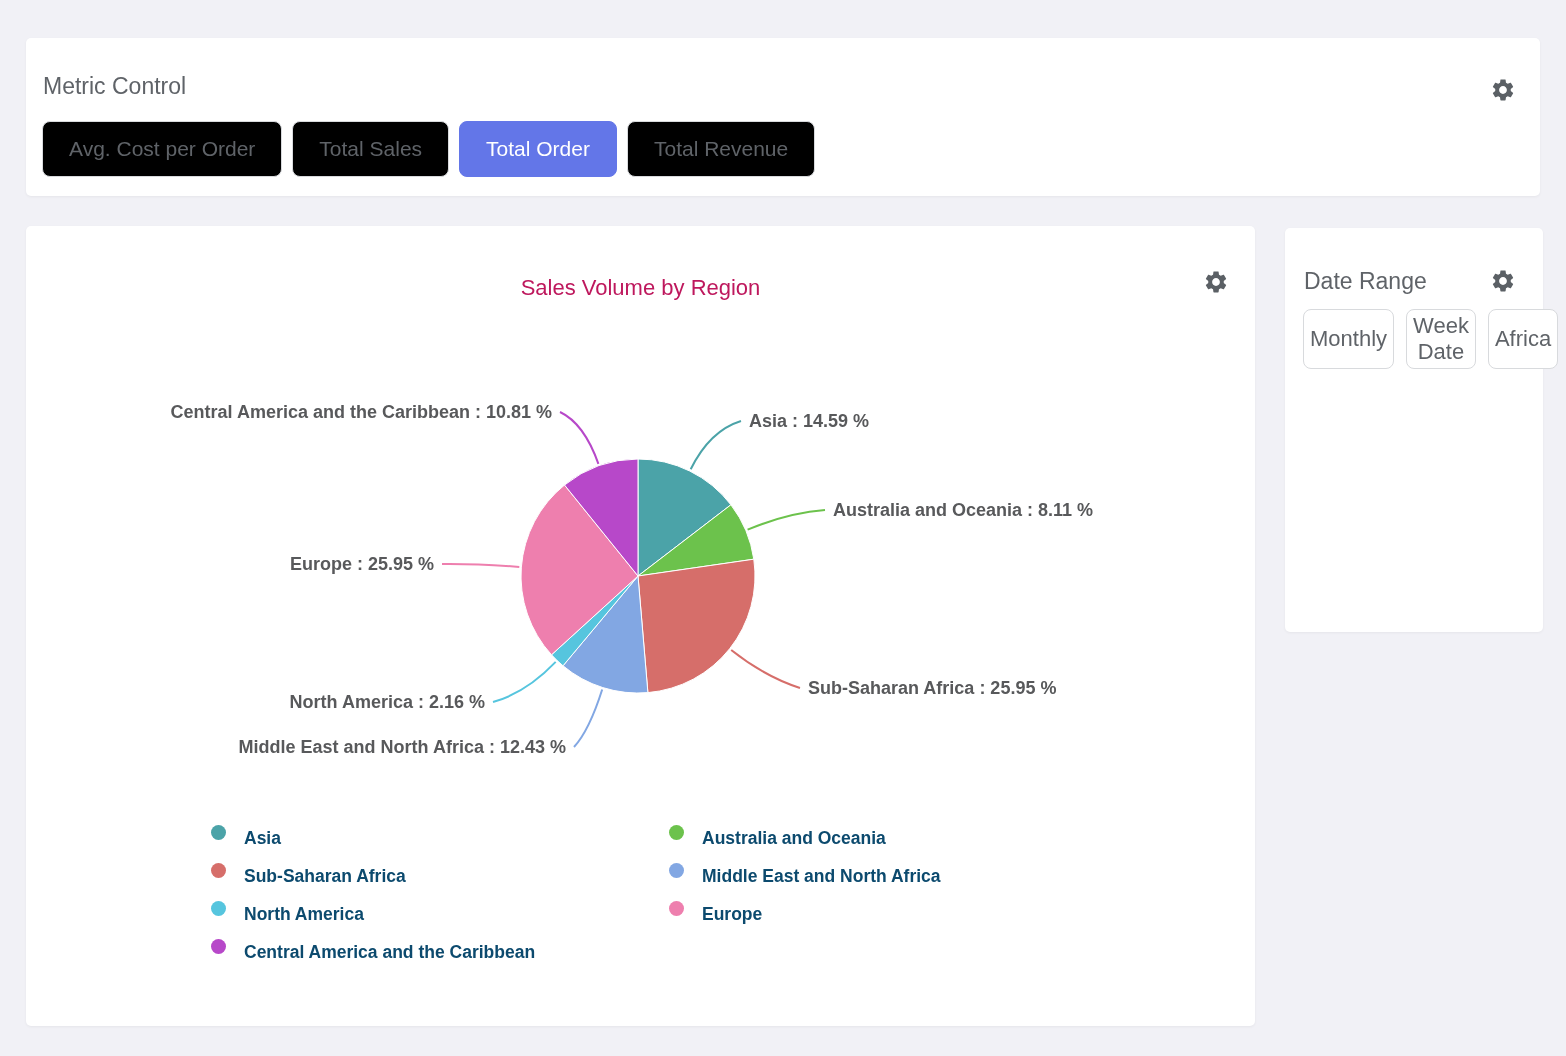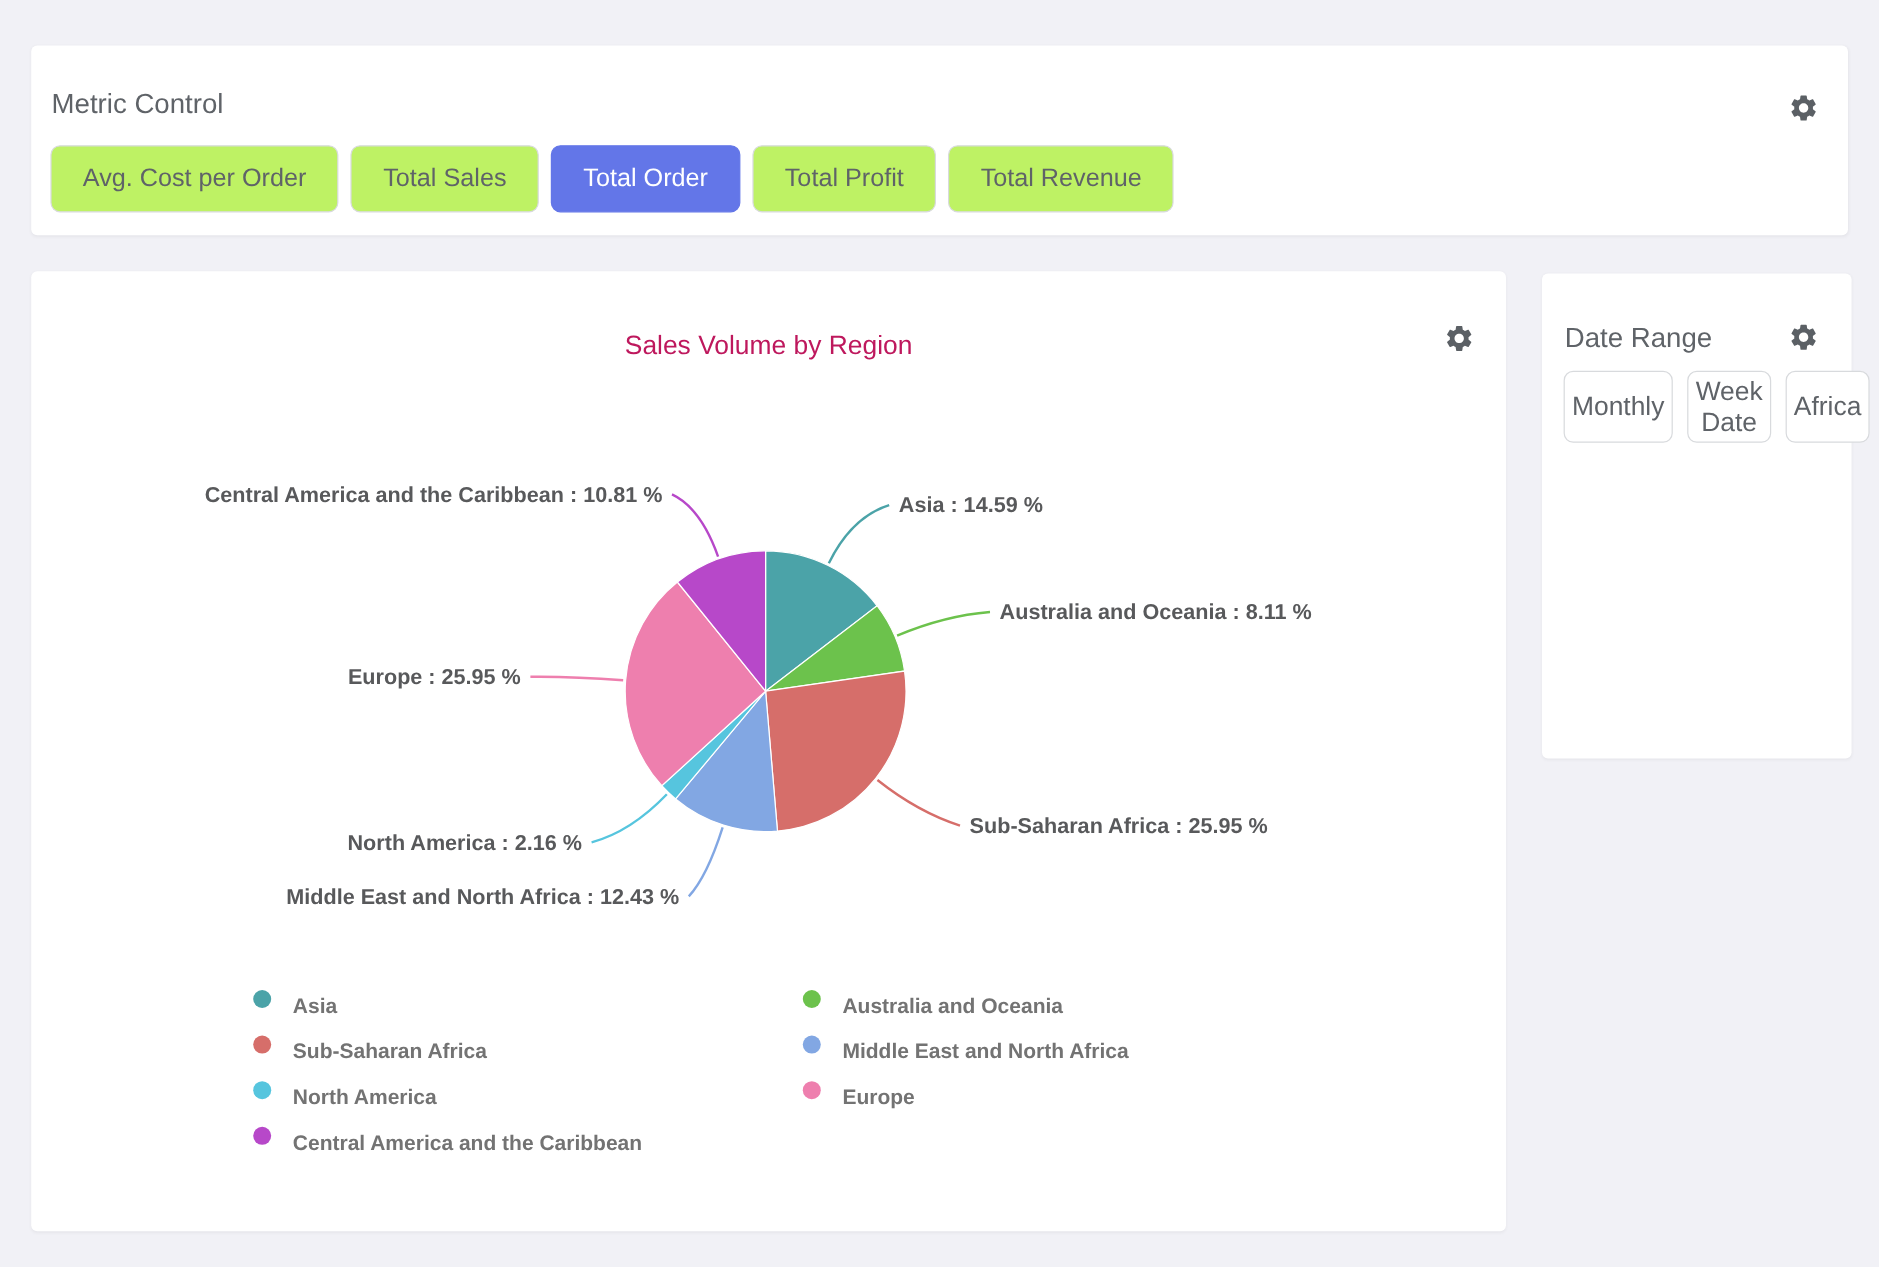--- a/index.html
+++ b/index.html
@@ -25,21 +25,21 @@
     background:none;cursor:pointer;color:#5b6065;
   }
   .gear-btn svg{width:26px;height:26px;display:block;fill:#5b6065;}
   #metric-card .gear-btn{right:24px;top:39px;}
   #chart-card .gear-btn{right:26px;top:43px;}
   #range-card .gear-btn{right:27px;top:40px;}
 
   .btn-row{position:absolute;left:16px;top:83px;display:flex;gap:10px;}
   .pill{
     height:56px;padding:0 26px;font-size:21px;color:#5f6368;
-    background:#bef264;border:1px solid #d8dadd;border-radius:8px;
+    background:#000000;border:1px solid #d8dadd;border-radius:8px;
     font-family:"Liberation Sans", sans-serif;cursor:pointer;white-space:nowrap;
   }
   .pill.selected{background:#6376e8;border-color:#6376e8;color:#ffffff;}
 
   .chart-title{
     position:absolute;top:49px;left:0;width:100%;text-align:center;
     font-size:22px;color:#be185d;
   }
   #pie-svg{position:absolute;left:0;top:0;}
   #pie-svg text{
@@ -47,21 +47,21 @@
     font-weight:bold;fill:#58595b;
   }
 
   #legend{
     position:absolute;left:185px;top:587px;
     display:grid;grid-template-columns:458px auto;grid-auto-rows:38px;
     grid-auto-flow:row;
   }
   .legend-item{display:flex;align-items:center;gap:18px;cursor:pointer;}
   .legend-dot{width:15px;height:15px;border-radius:50%;flex:none;}
-  .legend-label{font-size:17.5px;font-weight:bold;color:#737373;margin-top:13px;}
+  .legend-label{font-size:17.5px;font-weight:bold;color:#0c4a6e;margin-top:13px;}
 
   #range-buttons{
     position:absolute;left:18px;top:81px;width:222px;
     display:flex;flex-direction:row;gap:12px;justify-content:space-between;
   }
   .range-btn{
     height:60px;width:100%;font-size:22px;color:#5f6368;
     background:#ffffff;border:1px solid #d8dadd;border-radius:8px;
     font-family:"Liberation Sans", sans-serif;cursor:pointer;
   }
@@ -74,21 +74,20 @@
   <div class="card-title">Metric Control</div>
   <button class="gear-btn" aria-label="settings">
     <svg viewBox="0 0 24 24">
         <path d="M19.14 12.94c.04-.3.06-.61.06-.94 0-.32-.02-.64-.07-.94l2.03-1.58c.18-.14.23-.41.12-.61l-1.92-3.32c-.12-.22-.37-.29-.59-.22l-2.39.96c-.5-.38-1.03-.7-1.62-.94l-.36-2.54c-.04-.24-.24-.41-.48-.41h-3.84c-.24 0-.43.17-.47.41l-.36 2.54c-.59.24-1.13.57-1.62.94l-2.39-.96c-.22-.08-.47 0-.59.22L2.74 8.87c-.12.21-.08.47.12.61l2.03 1.58c-.05.3-.09.63-.09.94s.02.64.07.94l-2.03 1.58c-.18.14-.23.41-.12.61l1.92 3.32c.12.22.37.29.59.22l2.39-.96c.5.38 1.03.7 1.62.94l.36 2.54c.05.24.24.41.48.41h3.84c.24 0 .44-.17.47-.41l.36-2.54c.59-.24 1.13-.56 1.62-.94l2.39.96c.22.08.47 0 .59-.22l1.92-3.32c.12-.22.07-.47-.12-.61l-2.01-1.58zM12 15.6c-1.98 0-3.6-1.62-3.6-3.6s1.62-3.6 3.6-3.6 3.6 1.62 3.6 3.6-1.62 3.6-3.6 3.6z"></path>
       </svg>
   </button>
   <div class="btn-row" id="metric-buttons">
       <button class="pill">Avg. Cost per Order</button>
       <button class="pill">Total Sales</button>
       <button class="pill selected">Total Order</button>
-      <button class="pill">Total Profit</button>
       <button class="pill">Total Revenue</button>
     </div>
 </div>
 
 <div class="card" id="chart-card">
   <div class="chart-title">Sales Volume by Region</div>
   <button class="gear-btn" aria-label="settings">
     <svg viewBox="0 0 24 24">
         <path d="M19.14 12.94c.04-.3.06-.61.06-.94 0-.32-.02-.64-.07-.94l2.03-1.58c.18-.14.23-.41.12-.61l-1.92-3.32c-.12-.22-.37-.29-.59-.22l-2.39.96c-.5-.38-1.03-.7-1.62-.94l-.36-2.54c-.04-.24-.24-.41-.48-.41h-3.84c-.24 0-.43.17-.47.41l-.36 2.54c-.59.24-1.13.57-1.62.94l-2.39-.96c-.22-.08-.47 0-.59.22L2.74 8.87c-.12.21-.08.47.12.61l2.03 1.58c-.05.3-.09.63-.09.94s.02.64.07.94l-2.03 1.58c-.18.14-.23.41-.12.61l1.92 3.32c.12.22.37.29.59.22l2.39-.96c.5.38 1.03.7 1.62.94l.36 2.54c.05.24.24.41.48.41h3.84c.24 0 .44-.17.47-.41l.36-2.54c.59-.24 1.13-.56 1.62-.94l2.39.96c.22.08.47 0 .59-.22l1.92-3.32c.12-.22.07-.47-.12-.61l-2.01-1.58zM12 15.6c-1.98 0-3.6-1.62-3.6-3.6s1.62-3.6 3.6-3.6 3.6 1.62 3.6 3.6-1.62 3.6-3.6 3.6z"></path>
       </svg>

